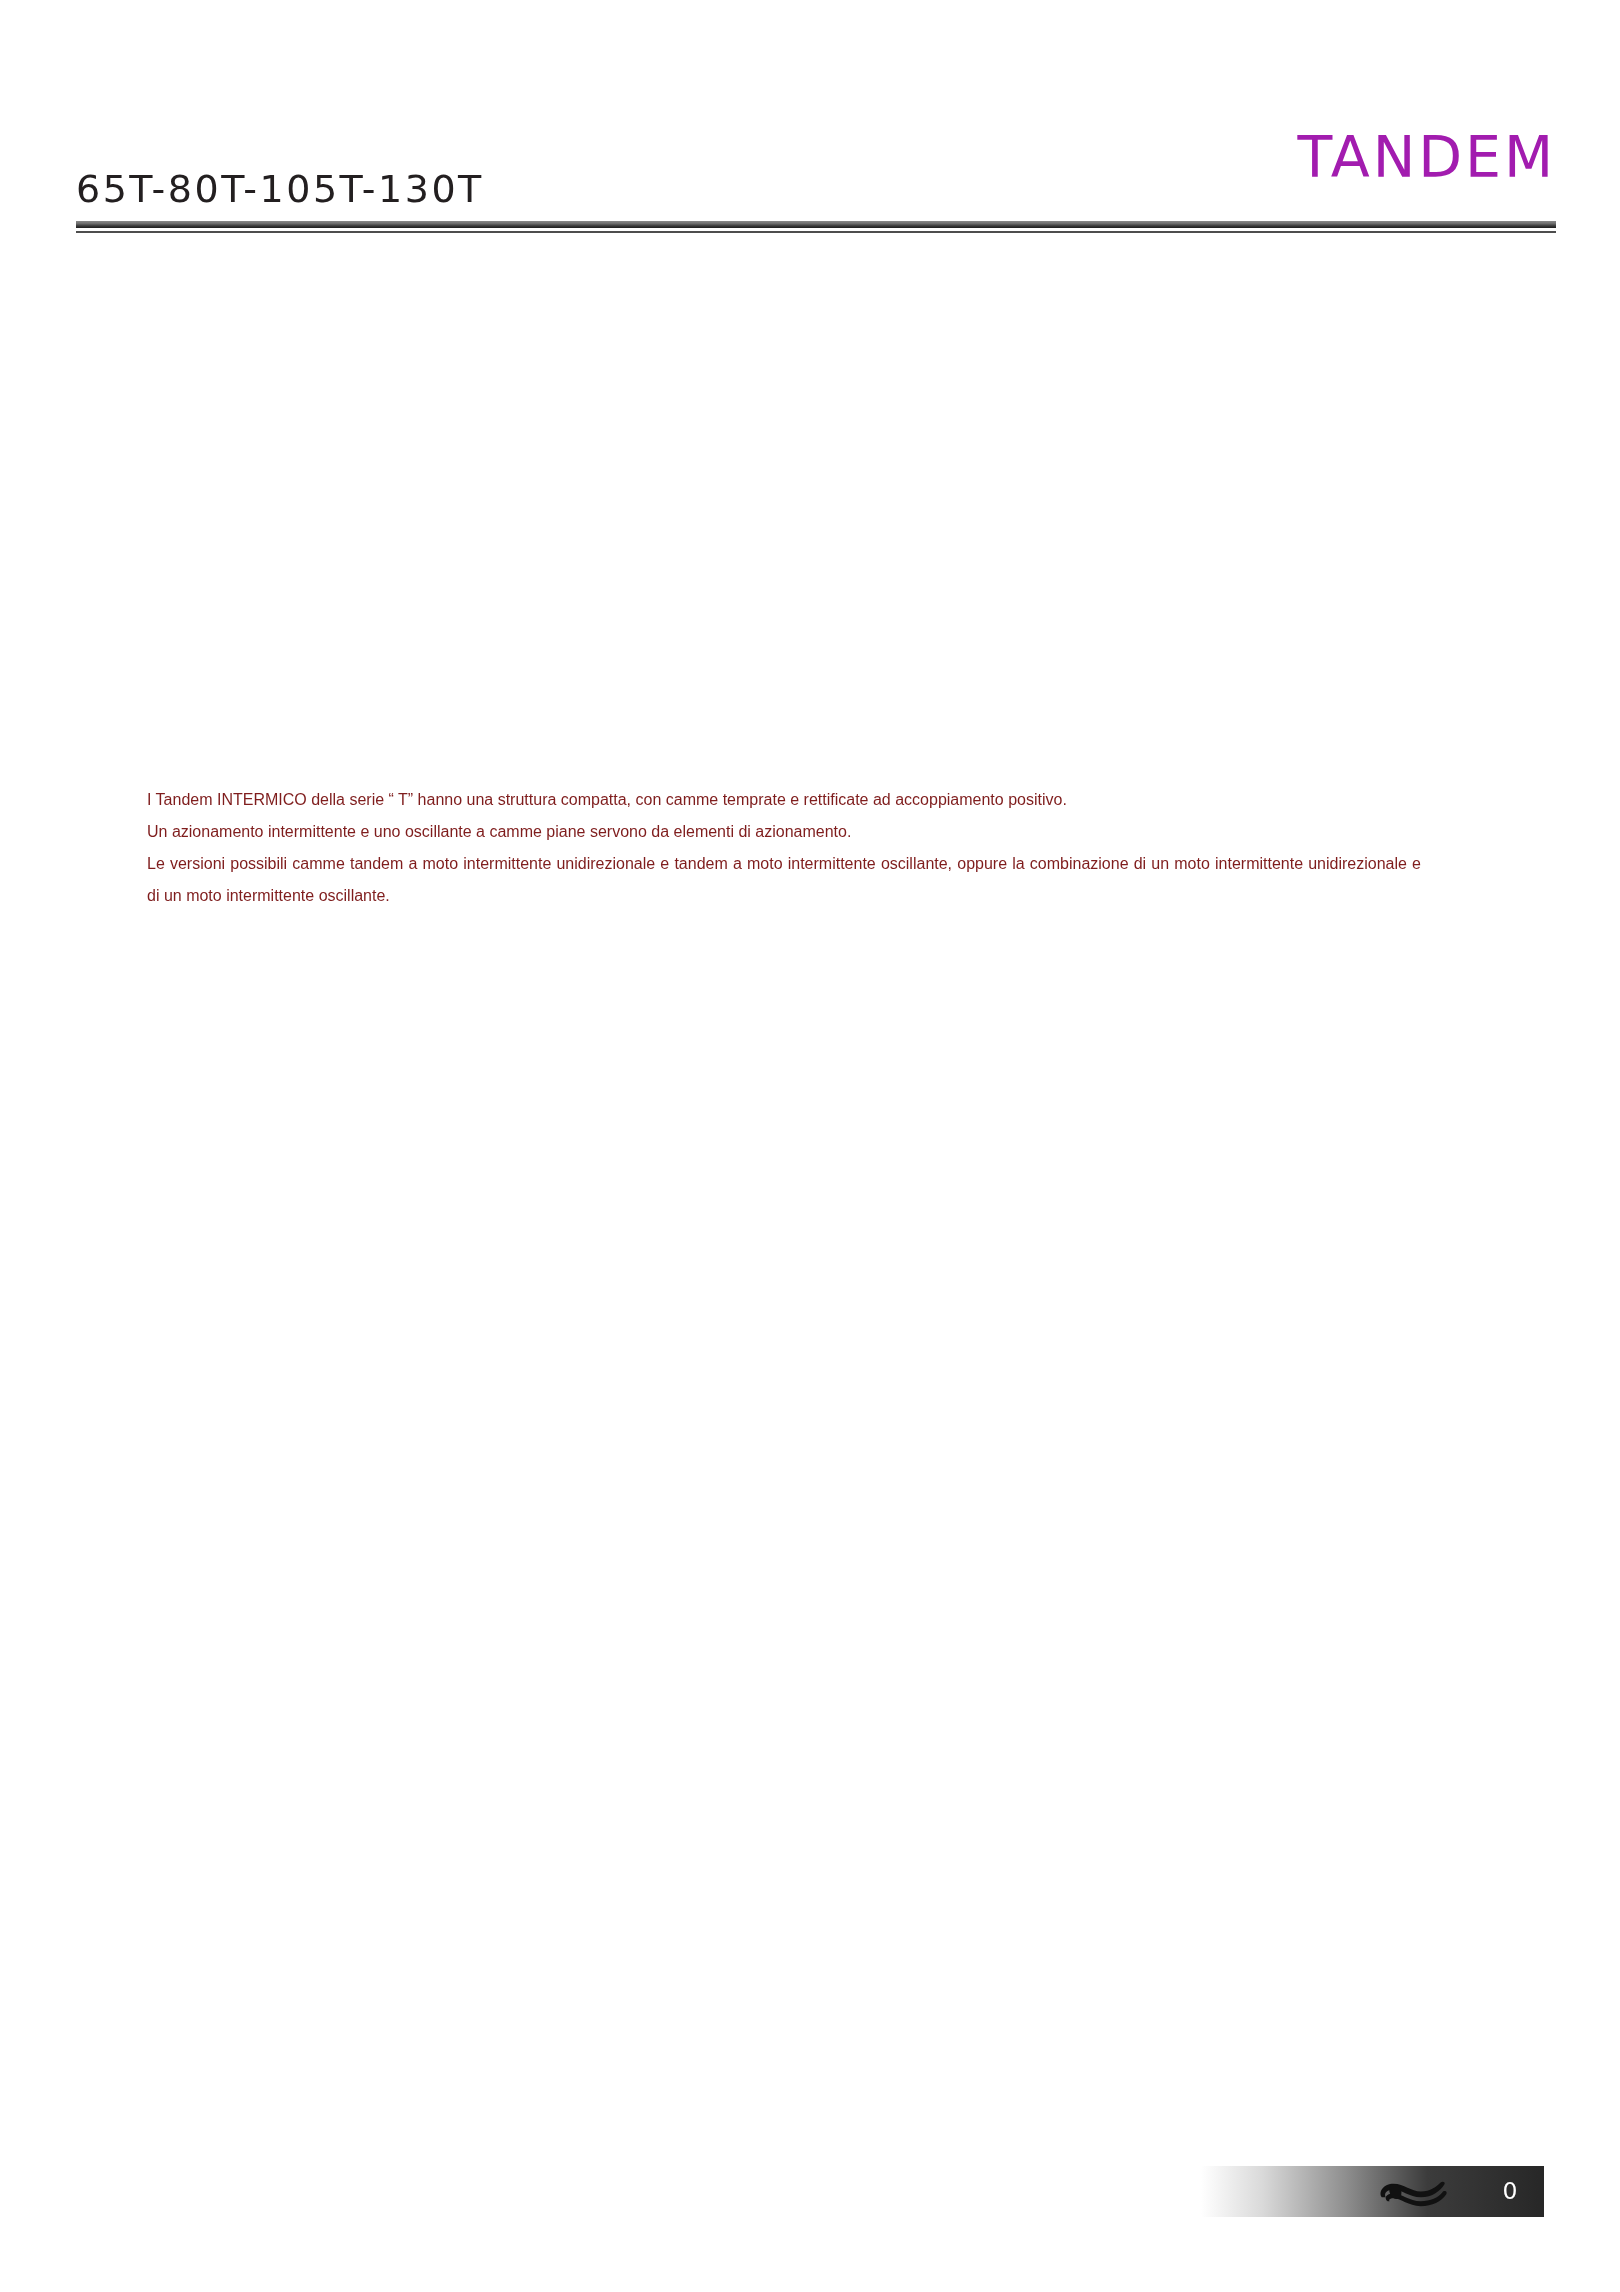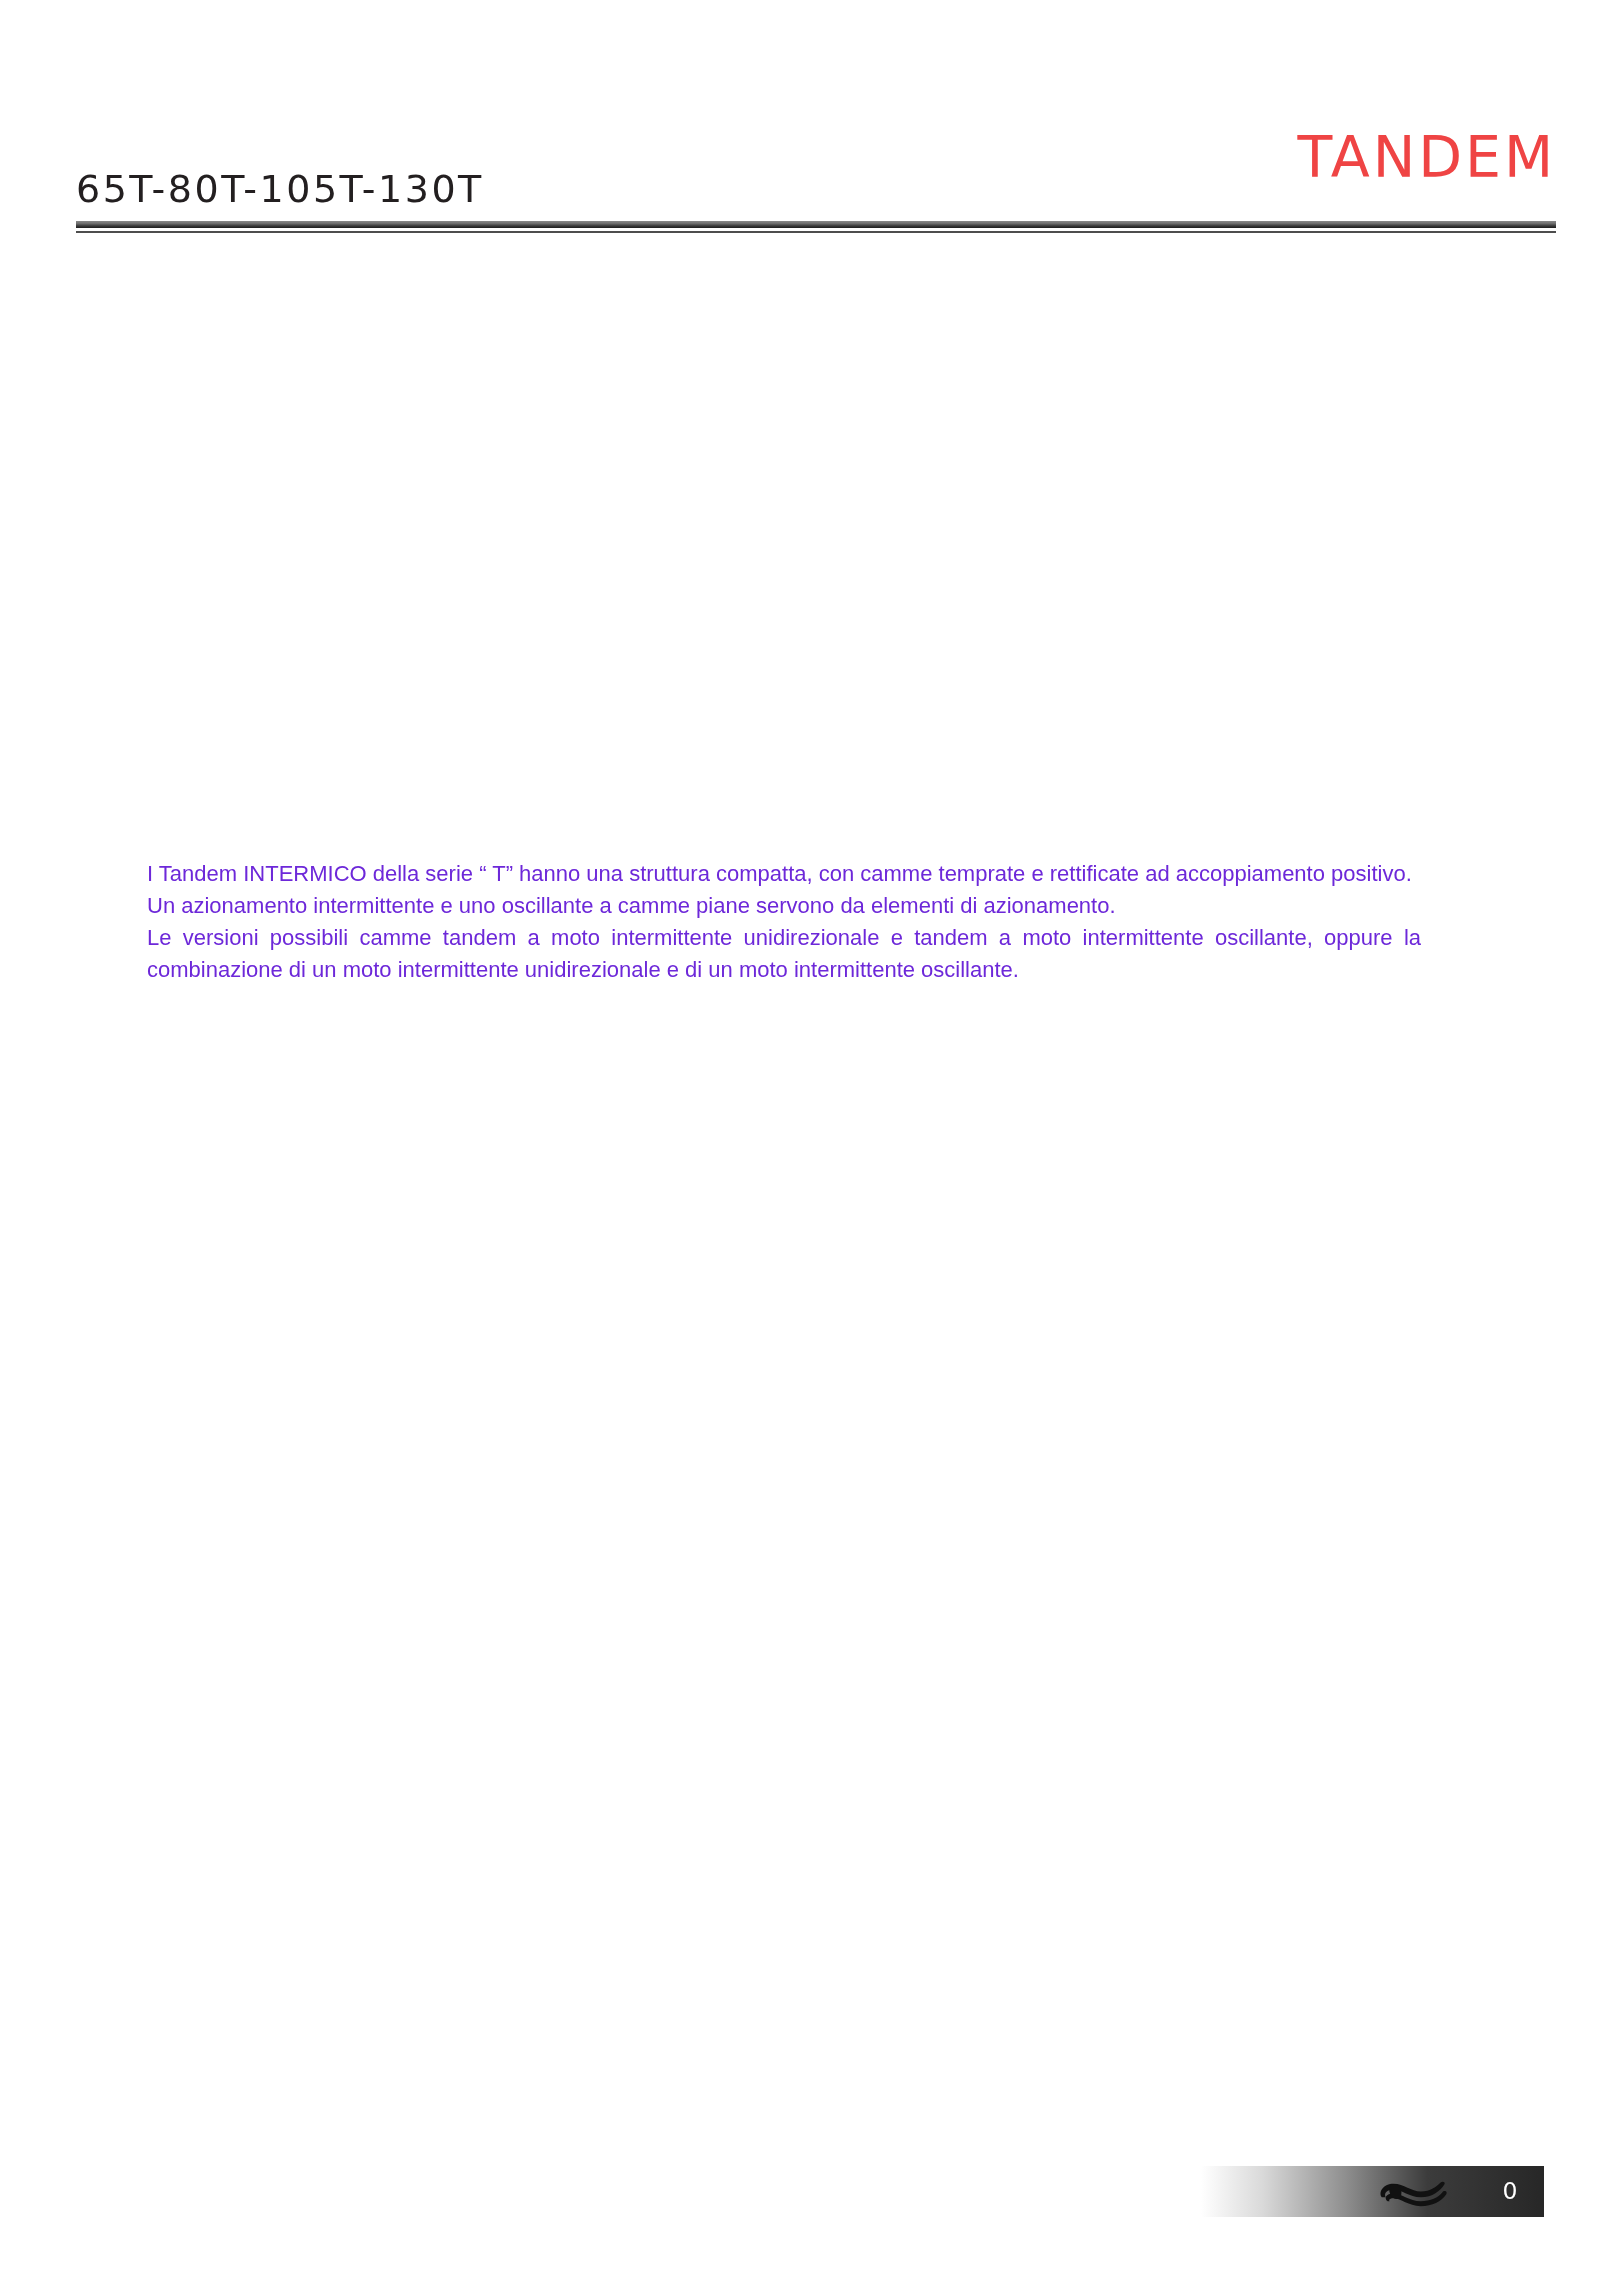--- a/index.html
+++ b/index.html
@@ -37,21 +37,21 @@
     white-space: nowrap;
     font-family: "DejaVu Sans", sans-serif;
     font-weight: 400;
   }
   .header-brand {
     position: absolute;
     right: 0;
     top: -23.5px;
     font-size: 57px;
     letter-spacing: 2.9px;
-    color: #ef4444;
+    color: #a21caf;
     white-space: nowrap;
     font-family: "DejaVu Sans", sans-serif;
     font-weight: 400;
   }
   .header-rule {
     position: absolute;
     left: 0;
     right: 0;
     top: 74px;
     height: 6.9px;
@@ -63,25 +63,25 @@
     right: 0;
     top: 84px;
     height: 2px;
     background: #4d4d4d;
   }
 
   
   .body-text {
     position: absolute;
     left: 147px;
-    top: 858px;
+    top: 784px;
     width: 1274px;
-    font-size: 22px;
+    font-size: 16px;
     line-height: 32px;
-    color: #6d28d9;
+    color: #7f1d1d;
     font-family: "Liberation Sans", sans-serif;
   }
   .para {
     margin: 0;
     text-align: justify;
   }
   .para.nojust {
     text-align: left;
   }
 

